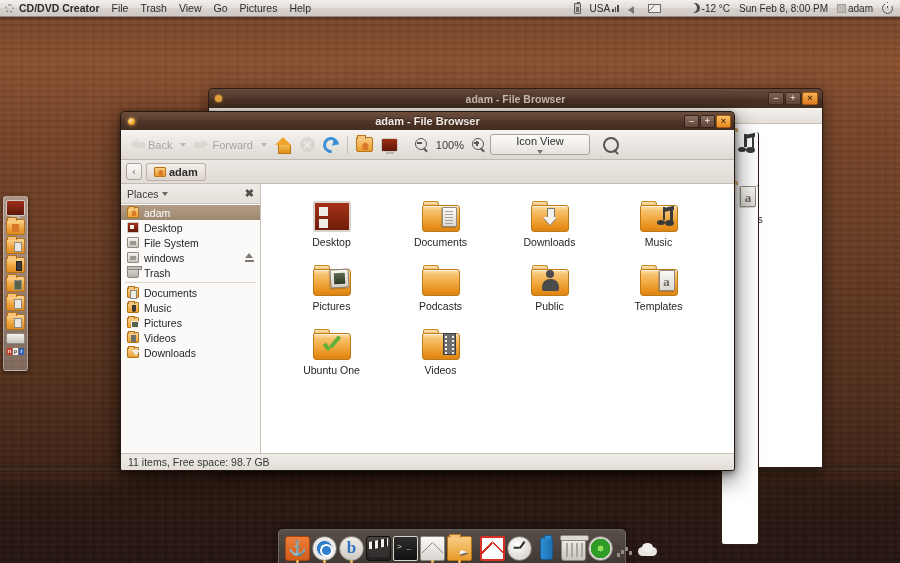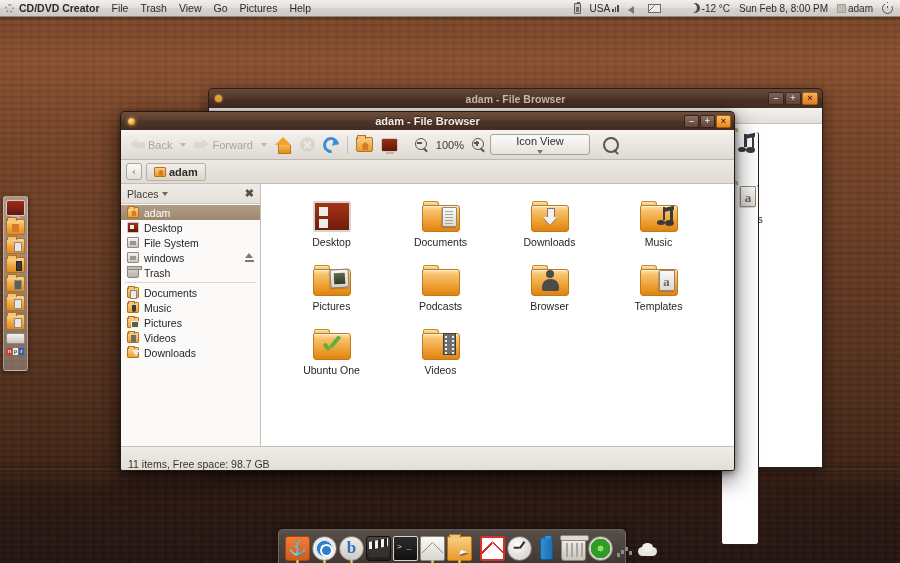--- a/index.html
+++ b/index.html
@@ -341,21 +341,21 @@
   .si-dl::after{content:"";position:absolute;left:4px;top:2px;width:0;height:0;border-left:4px solid transparent;border-right:4px solid transparent;border-top:6px solid #f0ede8;}
 
   .filepane{flex:1;background:#fff;position:relative;overflow:hidden;}
   .icons-grid{display:grid;grid-template-columns:repeat(4,109px);padding:8px 4px 0 16px;row-gap:8px;}
   .fitem{width:109px;text-align:center;padding-top:4px;}
   .fitem .art{height:36px;display:flex;align-items:flex-end;justify-content:center;}
   .fitem .lbl{margin-top:4px;font-size:10.5px;color:#1f1f1f;}
 
   
   .statusbar{
-    height:24px;flex:none;display:flex;align-items:flex-end;padding:0 7px;
+    height:17px;flex:none;display:flex;align-items:center;padding:0 7px;
     background:linear-gradient(180deg,#efecE8,#e2ddd7);
     border-top:1px solid #c6c0b7;font-size:10.5px;color:#36352f;
   }
 
   
   #dock{
     position:absolute; left:278px; top:529px; width:348px; height:34px; z-index:90;
     background:linear-gradient(180deg,rgba(118,112,106,.62),rgba(74,69,64,.72));
     border:1px solid rgba(255,255,255,.2); border-bottom:none;
     border-radius:5px 5px 0 0; box-shadow:0 -2px 8px rgba(0,0,0,.45);
@@ -722,21 +722,21 @@
           </div>
 
           <div class="fitem">
             <div class="art">
               <div class="folder">
                 <div class="tab"></div>
                   <div class="body"></div>
                   <div class="ov ov-person"></div>
               </div>
             </div>
-            <div class="lbl">Browser</div>
+            <div class="lbl">Public</div>
           </div>
 
           <div class="fitem">
             <div class="art">
               <div class="folder">
                 <div class="tab"></div>
                   <div class="body"></div>
                   <div class="ov ov-tpl">a</div>
               </div>
             </div>

